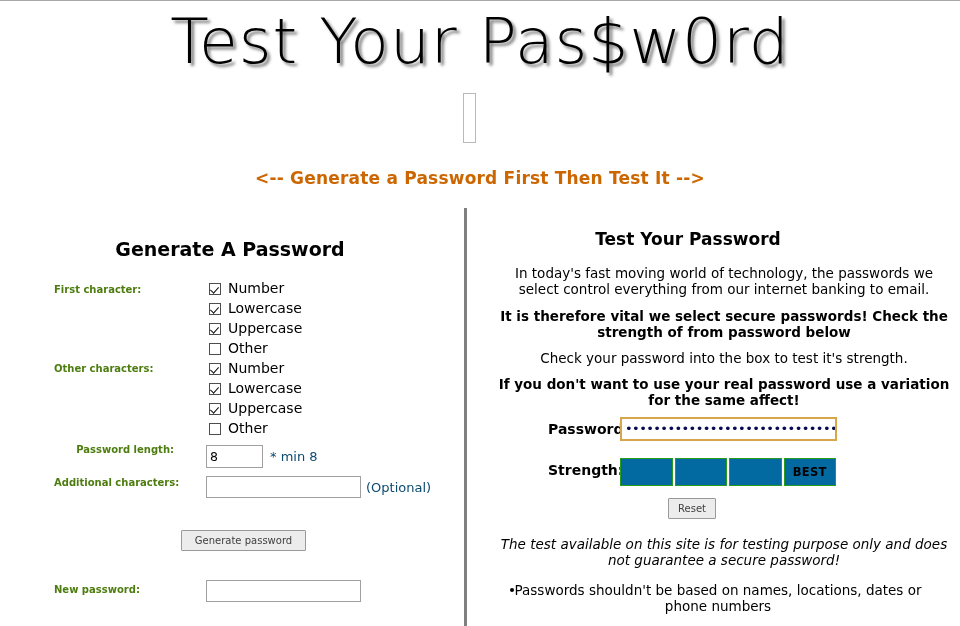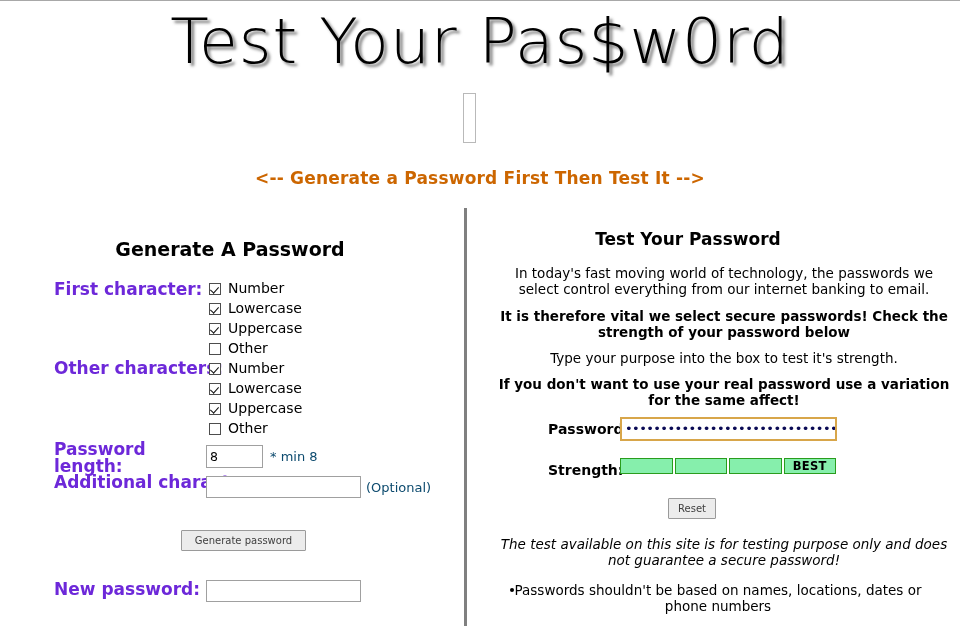--- a/index.html
+++ b/index.html
@@ -97,23 +97,24 @@
   .h-right {
     text-align: center;
     font-size: 17px;
     font-weight: bold;
     margin-top: 21px;
     line-height: 20px;
   }
   .lbl {
     position: absolute;
     font-weight: bold;
-    font-size: 17px;
+    font-size: 10px;
     line-height: 17px;
-    color: #6d28d9;
+    color: #4d7c0f;
+    text-align: right;
   }
   .cb-row {
     position: absolute;
     font-size: 14px;
     line-height: 19px;
     white-space: nowrap;
     display: flex;
     align-items: center;
   }
   .cbox {
@@ -222,22 +223,22 @@
     position: absolute;
     left: 620px;
     top: 458px;
     width: 216px;
     height: 21px;
     display: flex;
     gap: 2px;
   }
   .seg {
     flex: 1 1 0;
-    height: 16px;
-    background: #86efac;
+    height: 28px;
+    background: #0369a1;
     border: 1px solid #2a9c1d;
     box-sizing: border-box;
     display: flex;
     align-items: center;
     justify-content: center;
     font-size: 11.5px;
     font-weight: bold;
     color: #000;
     letter-spacing: 0.3px;
   }
@@ -338,23 +339,23 @@
 
   <input class="txtinput" style="left: 206px; top: 372px; width: 155px; height: 22px;" value="">
 </div>
 
 <div class="col-right">
 
   <div class="h-right">Test Your Password</div>
 
   <div class="para" style="top:57px;">In today's fast moving world of technology, the passwords we select control everything from our internet banking to email.</div>
 
-  <div class="para bold" style="top:100px;">It is therefore vital we select secure passwords! Check the strength of your password below</div>
-
-  <div class="para" style="top:142px;">Type your purpose into the box to test it's strength.</div>
+  <div class="para bold" style="top:100px;">It is therefore vital we select secure passwords! Check the strength of from password below</div>
+
+  <div class="para" style="top:142px;">Check your password into the box to test it's strength.</div>
 
   <div class="para bold" style="top:168px;">If you don't want to use your real password use a variation for the same affect!</div>
 </div>
 
 <div class="pw-label" style="left:548px; top:421px;">Password:</div>
 
 <div class="pw-field">
   <span class="pw-dots">•••••••••••••••••••••••••••••••••••</span>
   <span class="caret"></span>
 </div>

